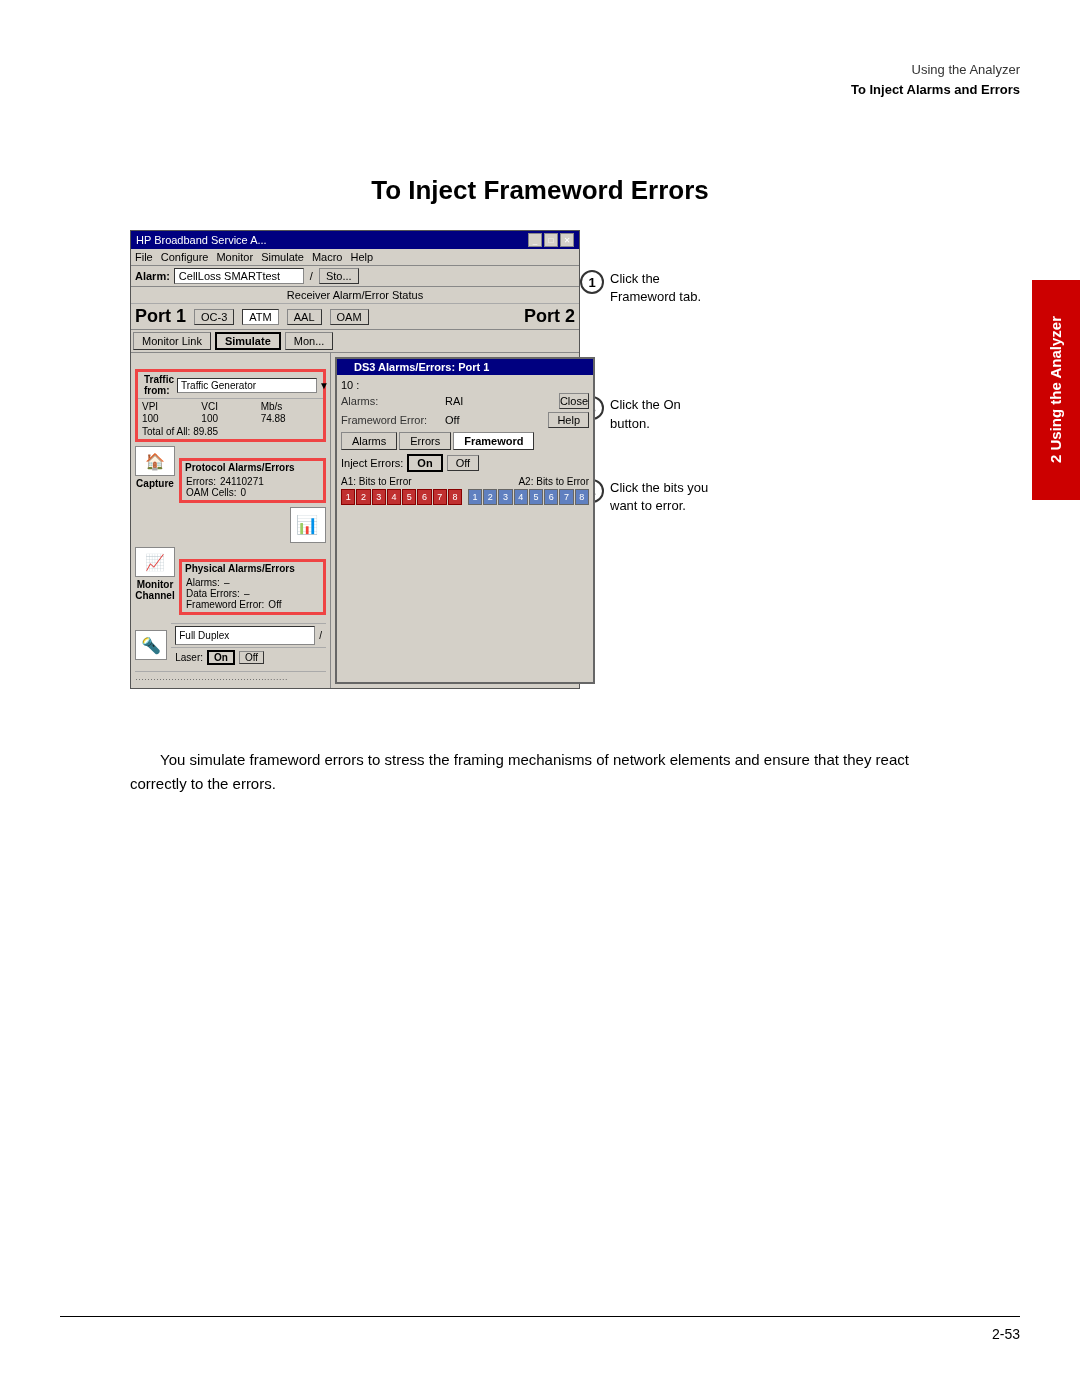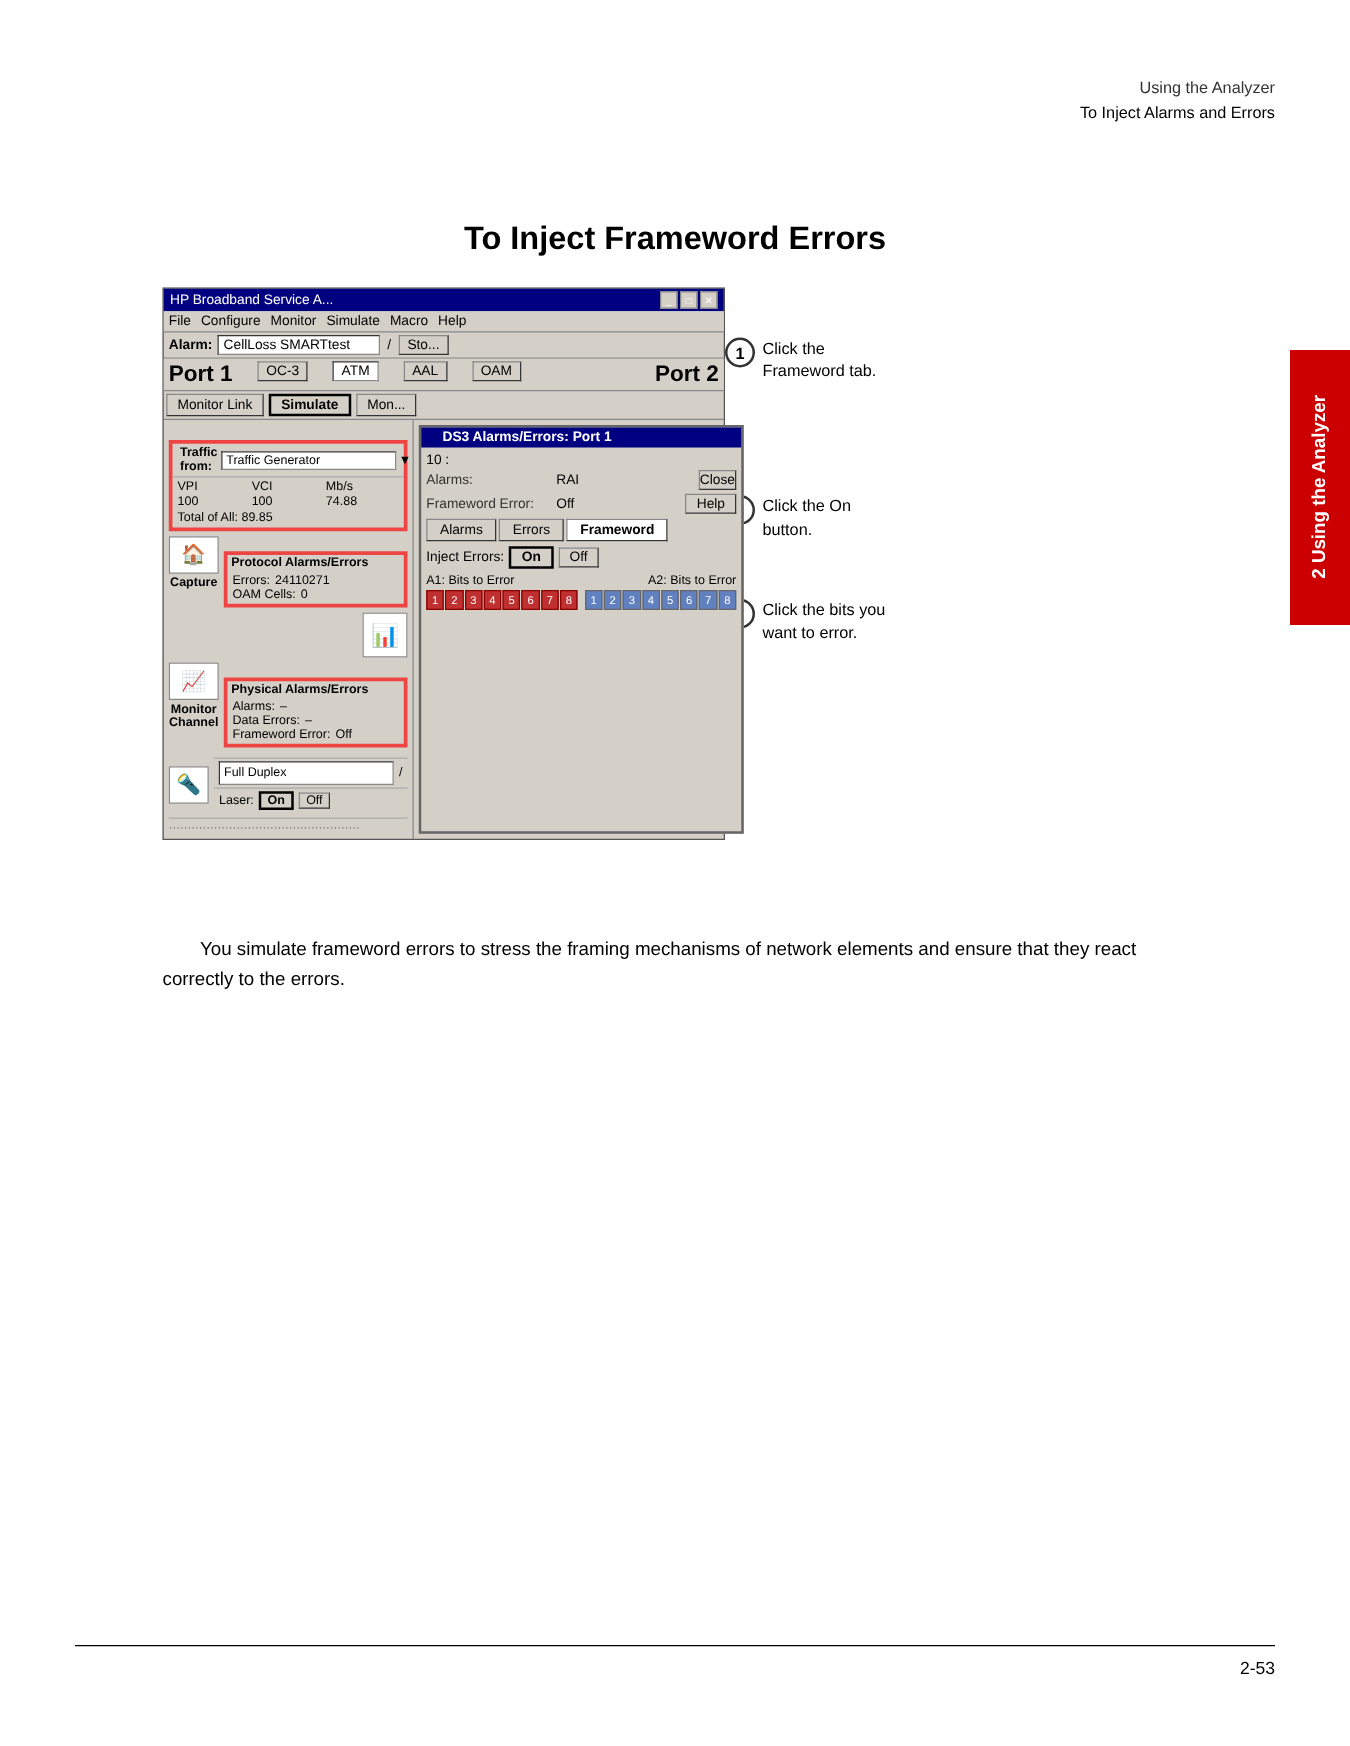--- a/index.html
+++ b/index.html
@@ -15,21 +15,21 @@
     
     .header-area {
       position: absolute;
       top: 60px;
       right: 60px;
       text-align: right;
       font-size: 13px;
       line-height: 1.5;
     }
     .header-area .subtitle { color: #333; }
-    .header-area .bold { font-weight: normal; }
+    .header-area .bold { font-weight: bold; }
 
     
     .side-tab {
       position: absolute;
       top: 280px;
       right: 0;
       width: 48px;
       background: #c00;
       color: #fff;
       font-size: 15px;
@@ -134,23 +134,23 @@
     .sw-status-label {
       text-align: center;
       padding: 2px;
       font-size: 11px;
       border-bottom: 1px solid #aaa;
     }
 
     
     .port-tabs-row {
       display: flex;
-      align-items: flex-start;
+      align-items: center;
       padding: 2px 4px;
-      gap: 20px;
+      gap: 8px;
       border-bottom: 1px solid #888;
       background: #d4d0c8;
     }
     .port-label-big { font-size: 18px; font-weight: bold; }
     .tab-btn {
       border: 1px outset #888;
       background: #d4d0c8;
       padding: 1px 6px;
       font-size: 11px;
       cursor: pointer;
@@ -511,20 +511,21 @@
       <span>Help</span>
     </div>
 
     <div class="sw-toolbar">
       <span class="sw-test-label">Alarm:</span>
       <input class="sw-test-input" readonly="" value="CellLoss SMARTtest" style="">
       <span class="sw-slash">/</span>
       <button class="sw-stop-btn">Sto...</button>
     </div>
 
+    <div class="sw-status-label">Receiver Alarm/Error Status</div>
 
     <div class="port-tabs-row">
       <span class="port-label-big">Port 1</span>
       <button class="tab-btn">OC-3</button>
       <button class="tab-btn active">ATM</button>
       <button class="tab-btn">AAL</button>
       <button class="tab-btn">OAM</button>
       <span style="flex:1"></span>
       <span class="port-label-big">Port 2</span>
     </div>

